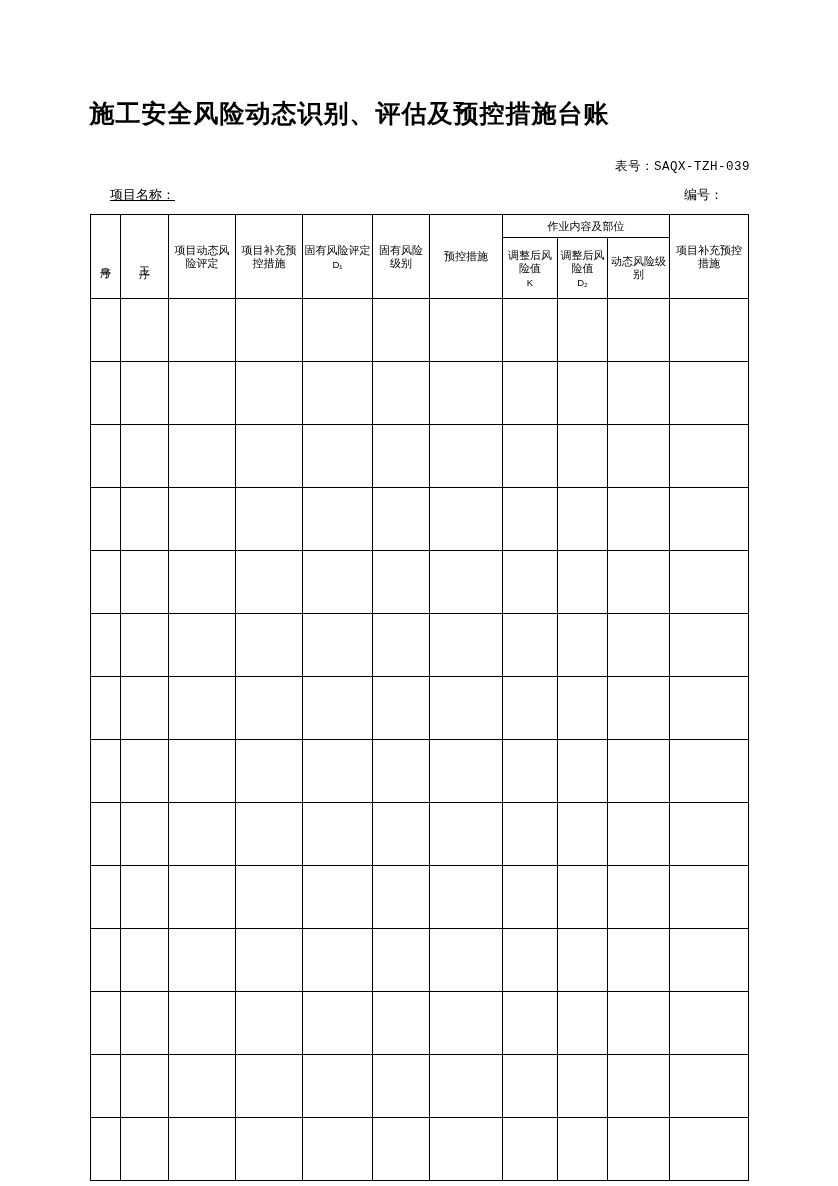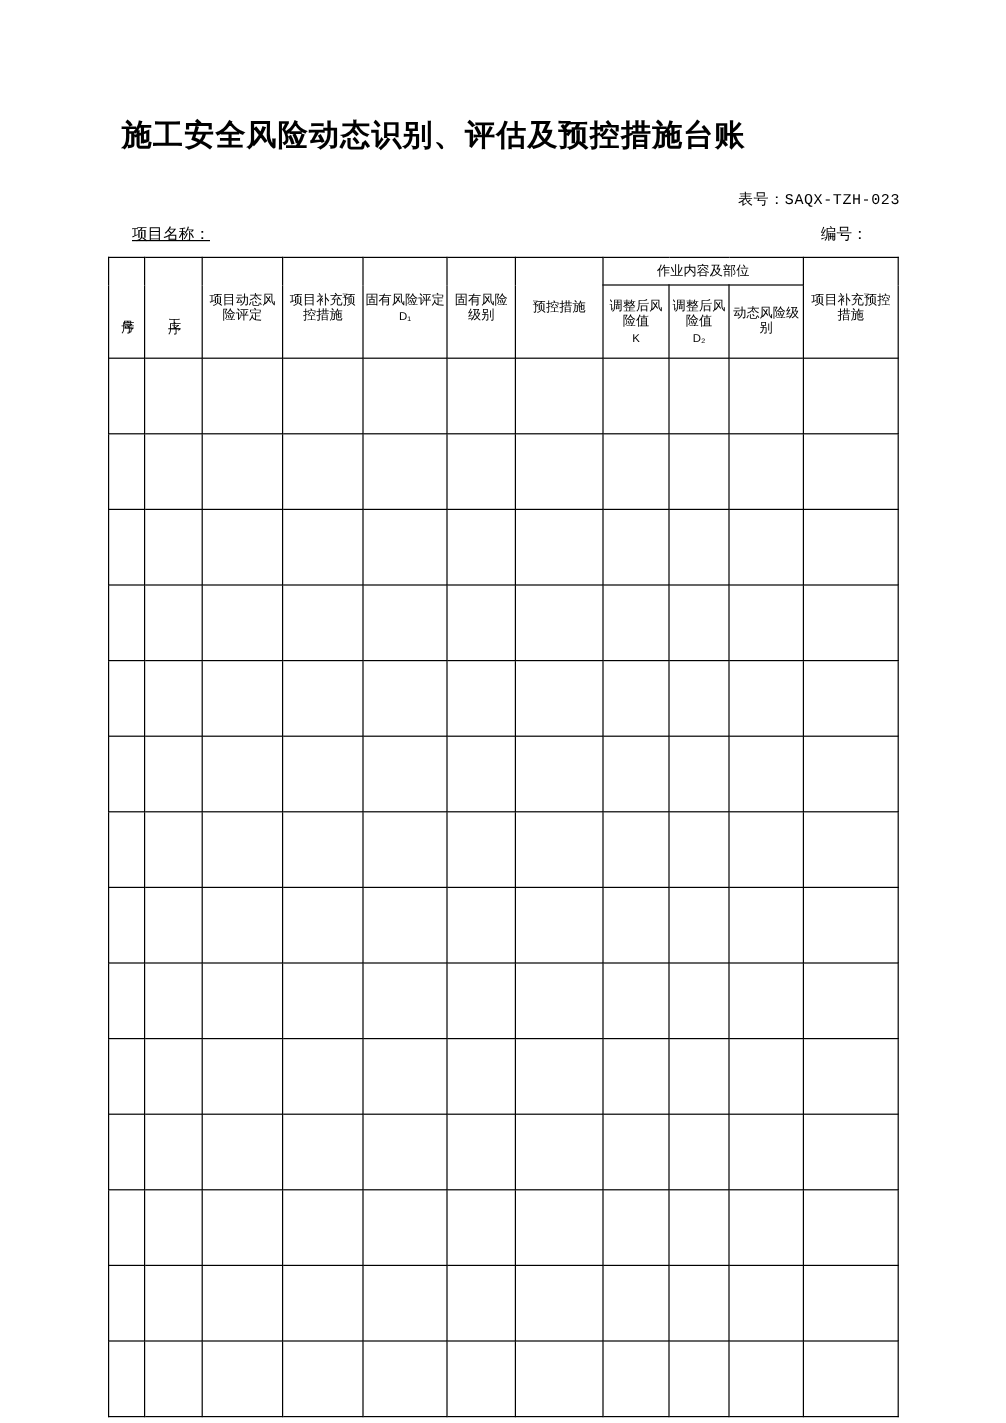--- a/index.html
+++ b/index.html
@@ -17,21 +17,21 @@
   }
   .page {
     position: relative;
     width: 838px;
     height: 1186px;
     box-sizing: border-box;
   }
   .doc-title {
     position: absolute;
     top: 98px;
-    left: 12px;
+    left: 0;
     width: 699px;
     text-align: center;
     font-size: 25px;
     font-weight: bold;
     letter-spacing: 1px;
     line-height: 30px;
   }
   .form-code {
     position: absolute;
     top: 158px;
@@ -110,21 +110,21 @@
     height: 62px;
   }
 </style>
 </head>
 <body>
 
 <div class="page">
 
   <div class="doc-title">施工安全风险动态识别、评估及预控措施台账</div>
 
-  <div class="form-code">表号：SAQX-TZH-023</div>
+  <div class="form-code">表号：SAQX-TZH-039</div>
 
   <div class="project-name">项目名称：</div>
 
   <div class="serial-no">编号：</div>
 
   <table class="ledger">
     <colgroup>
       <col style="width:30px">
       <col style="width:48px">
       <col style="width:67px">

